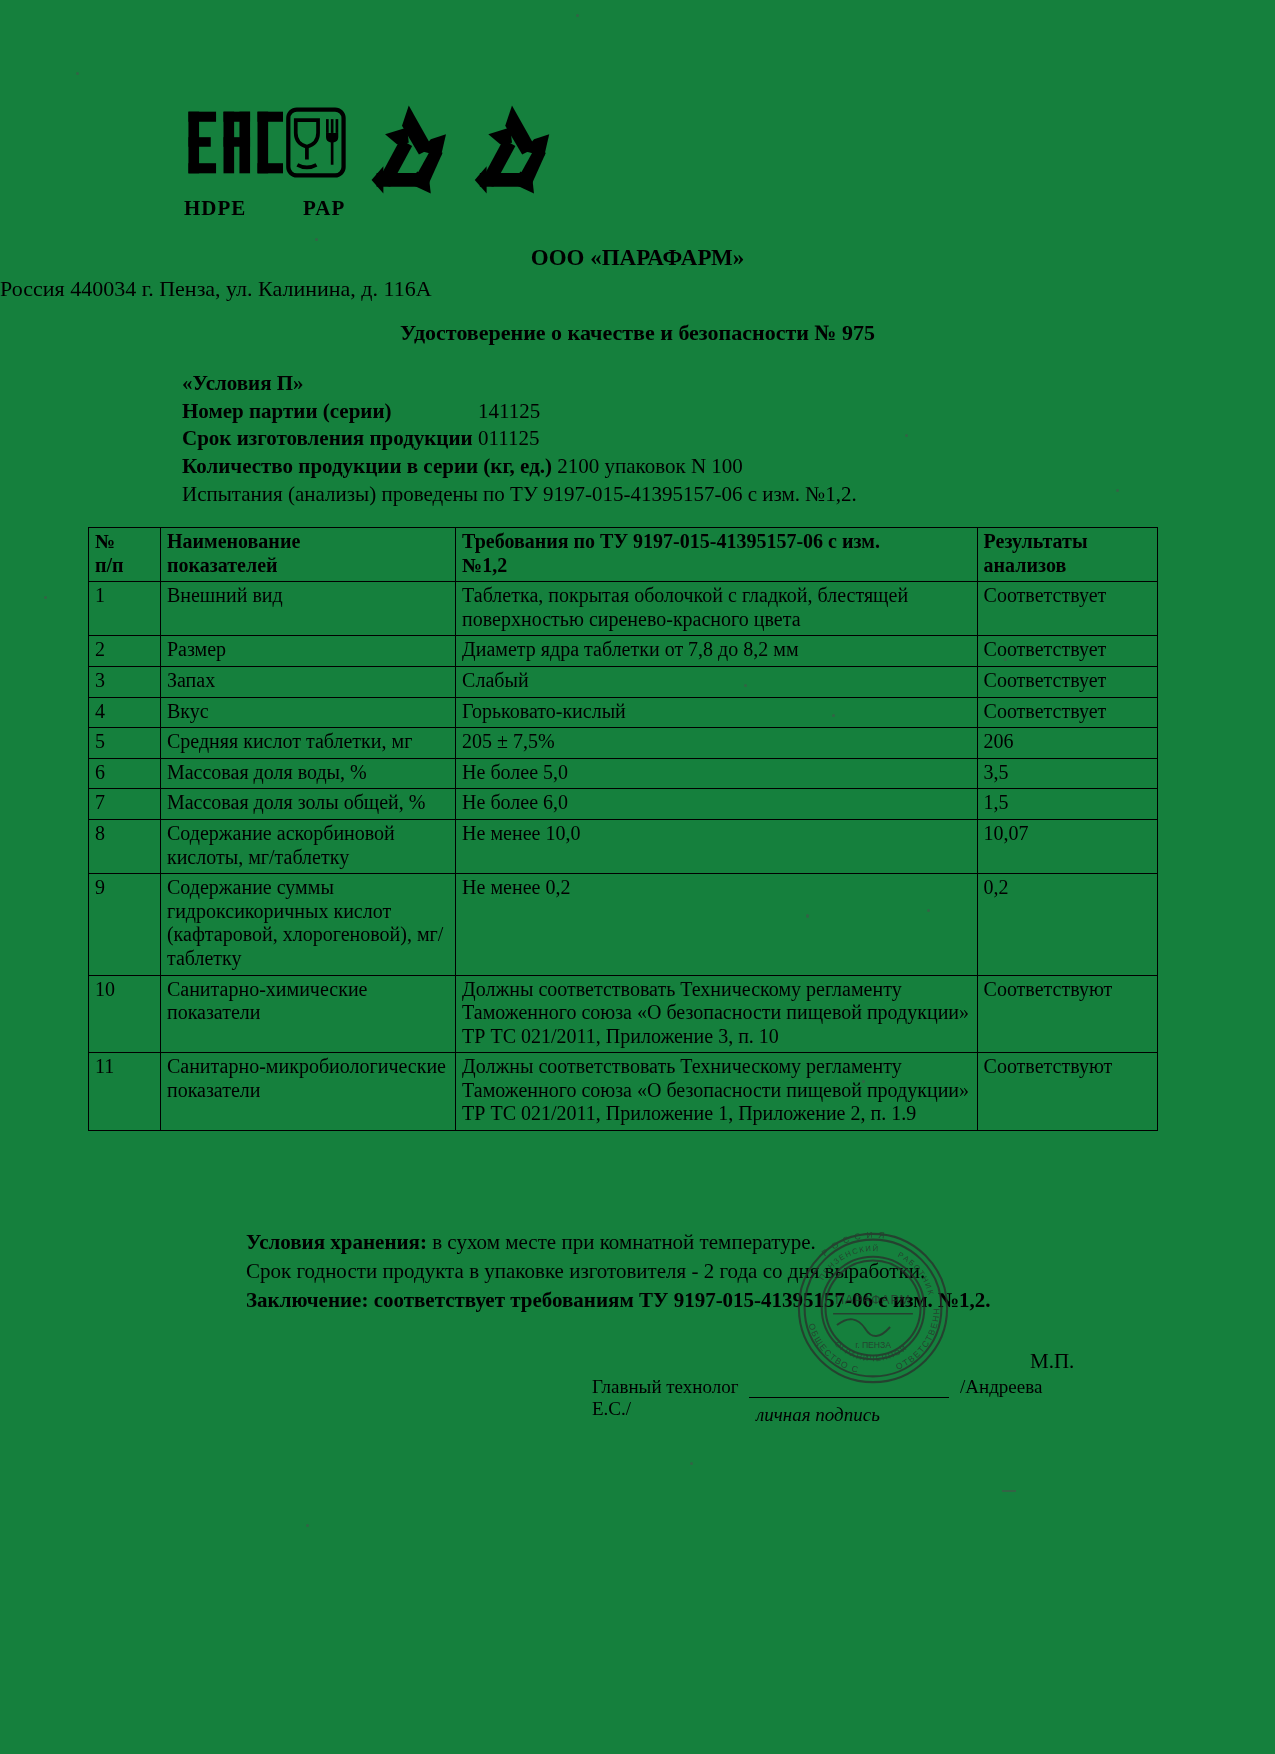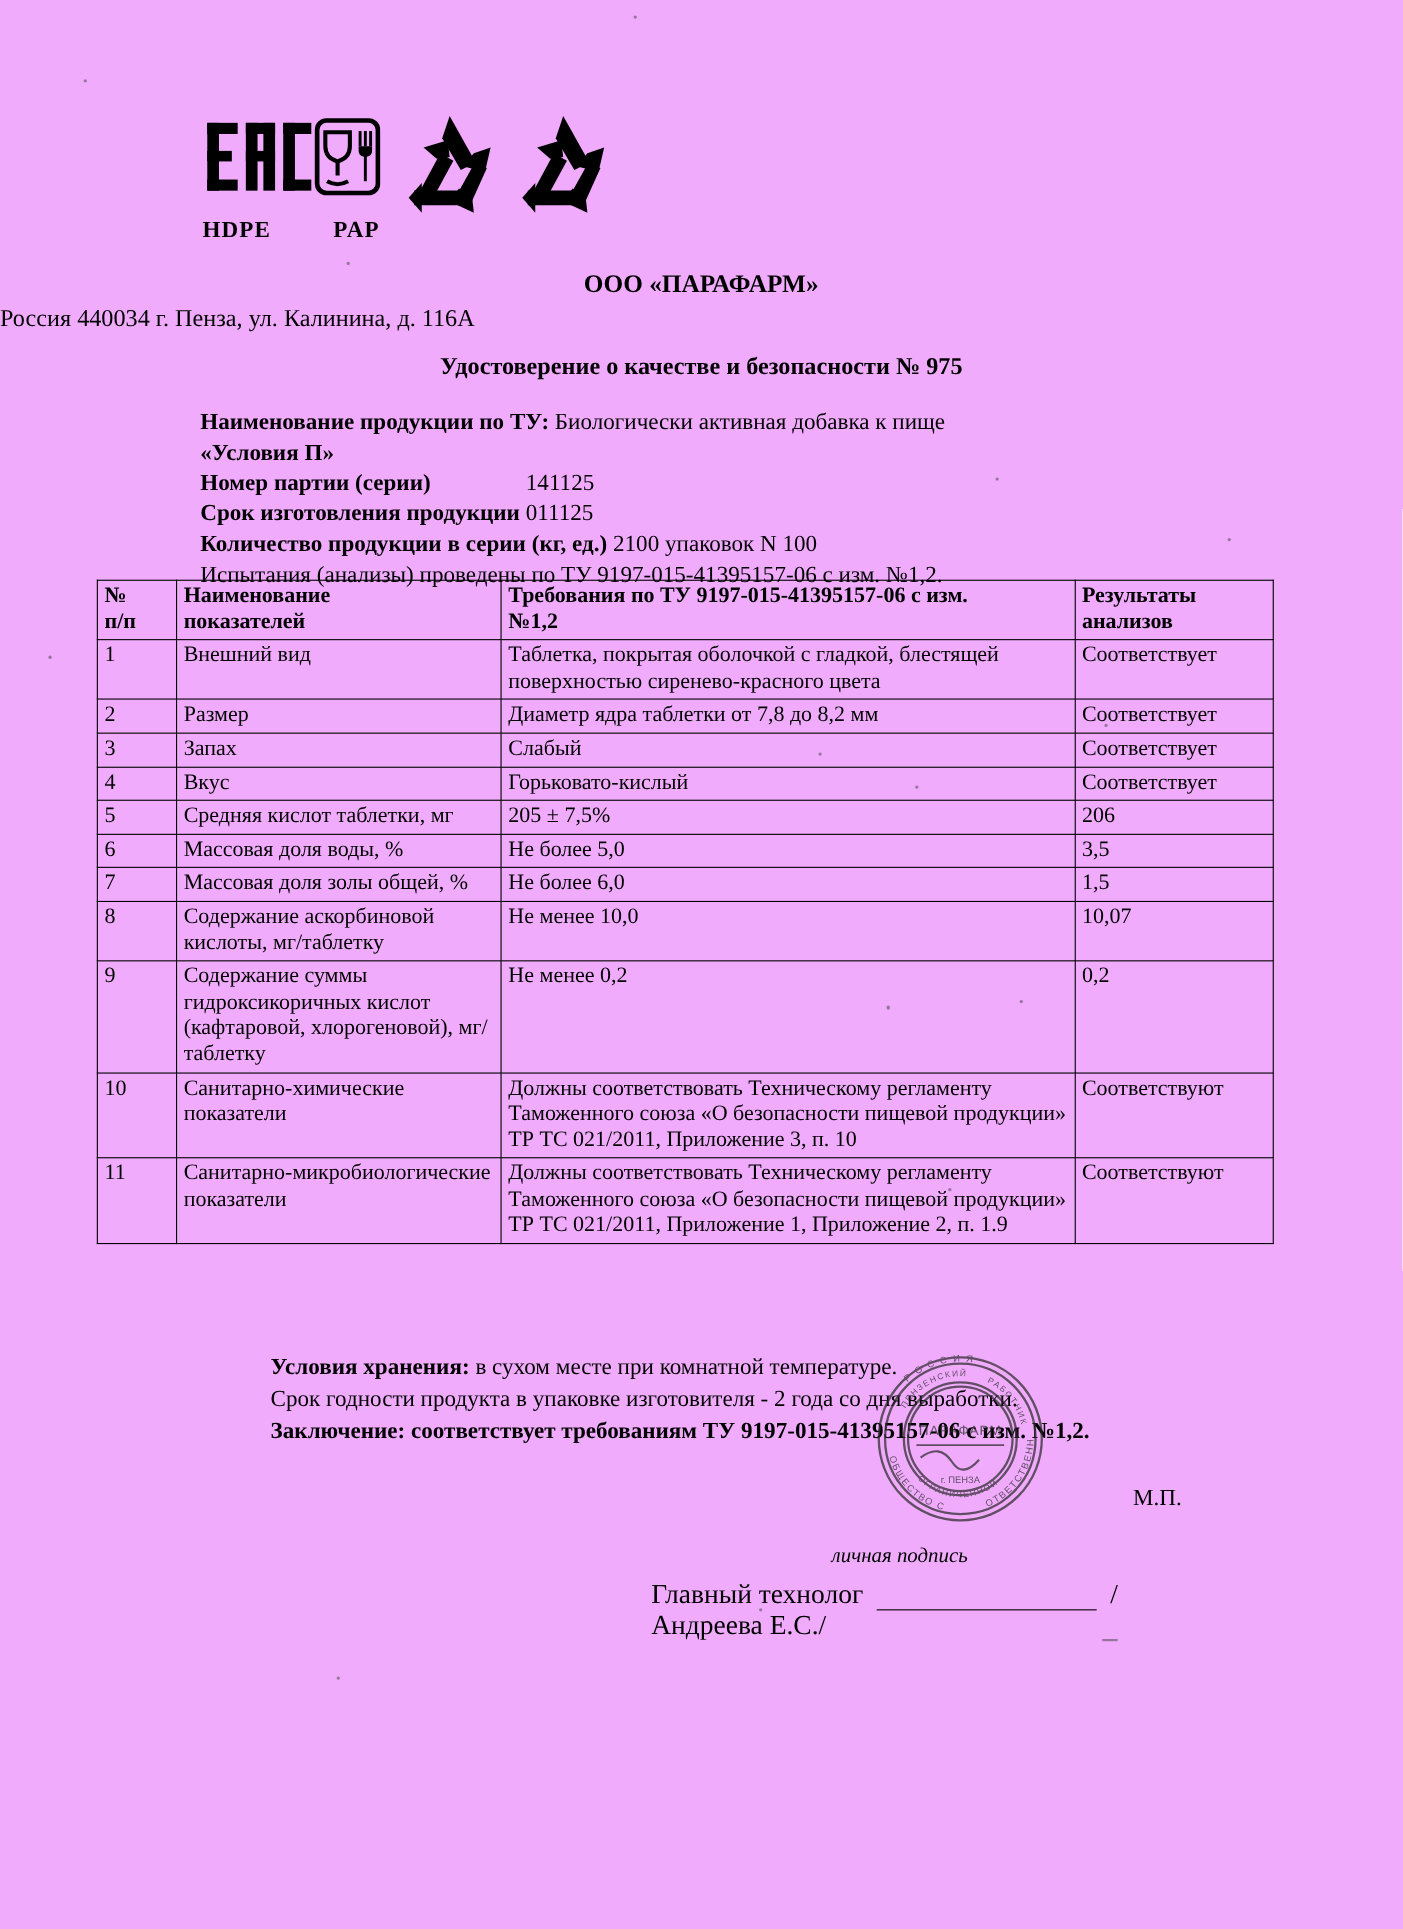--- a/index.html
+++ b/index.html
@@ -13,21 +13,21 @@
     position: relative;
     font-family: "Liberation Serif", "DejaVu Serif", serif;
     color: #000000;
     overflow: hidden;
   }
   .page {
     position: absolute;
     left: 0; top: 0;
     width: 1275px;
     height: 1754px;
-    background: #f0abfc;
+    background: #15803d;
   }
 
   
   .logo-row {
     position: absolute;
     left: 186px;
     top: 92px;
     width: 400px;
     height: 125px;
   }
@@ -128,23 +128,23 @@
   .mp {
     position: absolute;
     left: 1030px;
     top: 1333px;
     font-size: 21px;
     margin-top: 16px;
   }
   .sign-row {
     position: absolute;
     left: 592px;
-    top: 1436px;
+    top: 1376px;
     width: 480px;
-    font-size: 25px;
+    font-size: 19px;
   }
   .sign-line {
     display: inline-block;
     width: 200px;
     border-bottom: 1.5px solid #000;
     height: 20px;
     margin: 0 6px;
     vertical-align: bottom;
   }
   .sign-caption {
@@ -242,24 +242,20 @@
   </div>
 
   <div class="rec-label hdpe">HDPE</div>
   <div class="rec-label pap">PAP</div>
 
   <div class="company">ООО «ПАРАФАРМ»</div>
   <div class="address">Россия 440034 г. Пенза, ул. Калинина, д. 116А</div>
   <div class="cert-title">Удостоверение о качестве и безопасности №  975</div>
 
   <div class="info">
-    <div class="line">
-      <b>Наименование продукции по ТУ:</b>
-      <span>Биологически активная добавка к пище</span>
-    </div>
     <div class="line">
       <b>«Условия П»</b>
     </div>
     <div class="line">
       <b class="lbl-w1">Номер партии (серии)</b><span>141125</span>
     </div>
     <div class="line">
       <b class="lbl-w2">Срок изготовления продукции</b><span>011125</span>
     </div>
     <div class="line">

